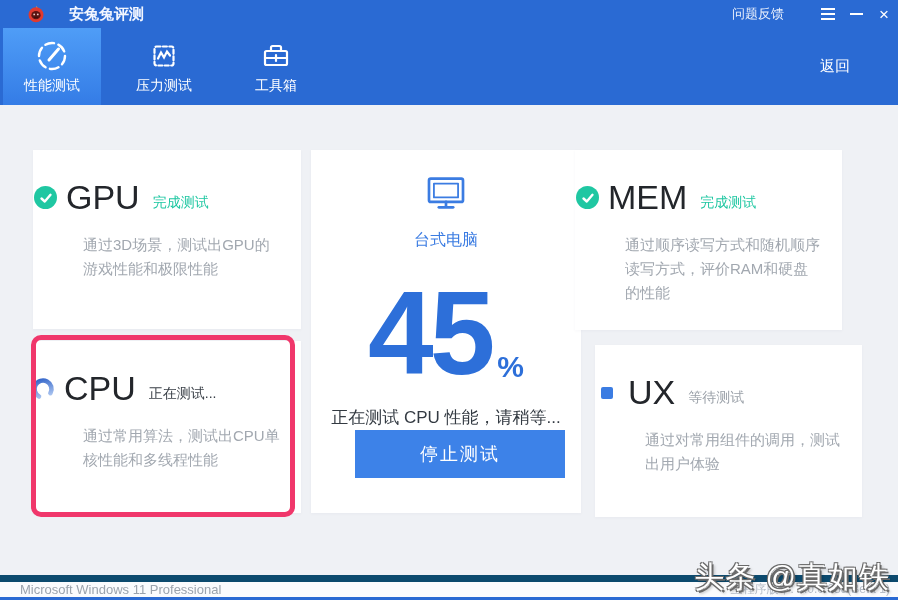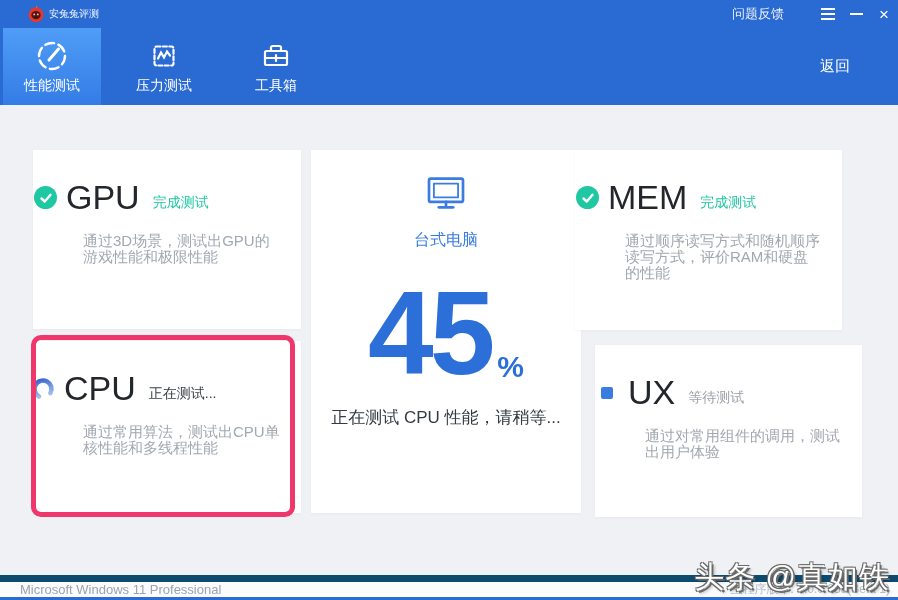--- a/index.html
+++ b/index.html
@@ -4,21 +4,21 @@
 <style>
   * { margin:0; padding:0; box-sizing:border-box; }
   html,body { width:898px; height:600px; overflow:hidden;
     font-family:"Liberation Sans","DejaVu Sans",sans-serif; }
   #app { position:relative; width:898px; height:600px; background:#eff1f5; }
 
   
   .titlebar { position:absolute; left:0; top:0; width:898px; height:28px;
     background:#2a6ad3; display:flex; align-items:center; color:#fff; }
   .app-logo { width:18px; height:18px; margin-left:27px; }
-  .app-title { font-size:10px; margin-left:4px; color:#f2f6ff; }
+  .app-title { font-size:15px; margin-left:24px; color:#f2f6ff;font-weight:bold; }
   .titlebar-right { margin-left:auto; display:flex; align-items:center; }
   .feedback { font-size:13px; color:#e9f0fc; margin-right:30px; cursor:pointer; }
   .winbtn { width:28px; height:28px; display:flex; align-items:center;
     justify-content:center; cursor:pointer; color:#fff; }
   .hamburger { display:flex; flex-direction:column; gap:3px; }
   .hamburger span { display:block; width:14px; height:2px; background:#fff; }
   .minbar { display:block; width:13px; height:2px; background:#fff; }
   .closex { font-size:17px; line-height:1; }
 
   
@@ -47,21 +47,21 @@
     display:flex; align-items:center; justify-content:center; flex:0 0 auto; }
   .square-badge { width:12px; height:12px; background:#3b7ce2; border-radius:2px;
     margin:0 6px 0 5px; flex:0 0 auto; }
   .spinner { width:24px; height:24px; flex:0 0 auto; margin-left:-3px; }
   .card-title { font-size:34px; font-weight:500; color:#23262b; margin-left:9px;
     letter-spacing:0; }
   .card-status { font-size:14px; margin-left:13px; padding-top:10px; }
   .status-done { color:#1fc7a2; }
   .status-running { color:#3a4048; }
   .status-waiting { color:#9aa0a8; }
-  .card-desc { margin:16px 0 0 50px; width:212px; font-size:15px; line-height:16px;
+  .card-desc { margin:16px 0 0 50px; width:212px; font-size:15px; line-height:24px;
     color:#a2a8b0; white-space:pre-line; }
 
   
   #center-card { text-align:center; }
   .monitor-icon { width:40px; height:34px; margin-top:26px; }
   .device-type { font-size:16px; color:#3b7ce2; margin-top:16px; }
   .big-number-row { display:flex; align-items:flex-end; justify-content:center;
     margin-top:10px; height:125px; }
   .big-number { font-size:118px; line-height:.88; font-weight:700; color:#2d6fd9;
     letter-spacing:-4px; }
@@ -194,20 +194,21 @@
       <rect x="8.5" y="8.5" width="27" height="15.5" stroke-width="2"></rect>
       <line x1="22" y1="29" x2="22" y2="33.5" stroke-width="3"></line>
       <line x1="14" y1="35" x2="30" y2="35" stroke-width="3"></line>
     </svg>
     <div class="device-type">台式电脑</div>
     <div class="big-number-row">
       <span class="big-number">45</span>
       <span class="pct-sign">%</span>
     </div>
     <div class="progress-status">正在测试 CPU 性能，请稍等...</div>
+    <button class="stop-btn">停止测试</button>
   </div>
 
   <div class="card" id="mem-card">
     <div class="card-head">
       <span class="check-badge">
         <svg width="14" height="14" viewBox="0 0 14 14" fill="none" stroke="#fff" stroke-width="2.4" stroke-linecap="round" stroke-linejoin="round">
             <polyline points="2.5,7.5 5.8,10.5 11.5,3.8"></polyline>
           </svg>
       </span>
       <span class="card-title">MEM</span>

